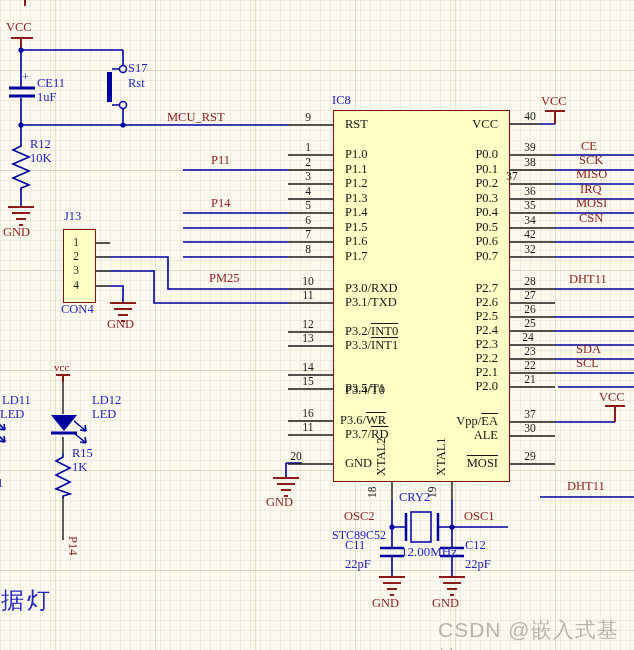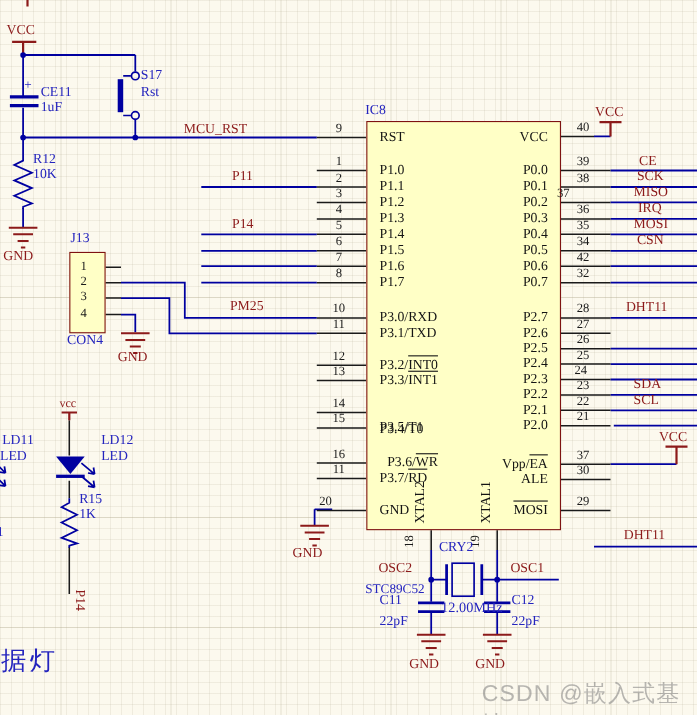--- a/index.html
+++ b/index.html
@@ -169,21 +169,21 @@
   <span class="t pin blk" style="left:345px;top:206px"><span>P1.4</span></span>
   <span class="t pin blk" style="left:345px;top:221px"><span>P1.5</span></span>
   <span class="t pin blk" style="left:345px;top:235px"><span>P1.6</span></span>
   <span class="t pin blk" style="left:345px;top:250px"><span>P1.7</span></span>
   <span class="t pin blk" style="left:345px;top:282px"><span>P3.0/RXD</span></span>
   <span class="t pin blk" style="left:345px;top:296px"><span>P3.1/TXD</span></span>
   <span class="t pin blk" style="left:345px;top:325px"><span>P3.2/</span><span class="ov">INT0</span></span>
   <span class="t pin blk" style="left:345px;top:339px"><span>P3.3/</span><span class="ov">INT1</span></span>
   <span class="t pin blk" style="left:345px;top:384px"><span>P3.4/T0</span></span>
   <span class="t pin blk" style="left:345px;top:382px"><span>P3.5/T1</span></span>
-  <span class="t pin blk" style="left:352px;top:414px"><span>P3.6/</span><span class="ov">WR</span></span>
+  <span class="t pin blk" style="left:340px;top:414px"><span>P3.6/</span><span class="ov">WR</span></span>
   <span class="t pin blk" style="left:345px;top:428px"><span>P3.7/</span><span class="ov">RD</span></span>
   <span class="t pin blk" style="left:345px;top:457px"><span>GND</span></span>
 
   <span class="t num" style="left:514px;top:110px">40</span>
   <span class="t num" style="left:514px;top:141px">39</span>
   <span class="t num" style="left:514px;top:156px">38</span>
   <span class="t num" style="left:496px;top:170px">37</span>
   <span class="t num" style="left:514px;top:185px">36</span>
   <span class="t num" style="left:514px;top:199px">35</span>
   <span class="t num" style="left:514px;top:214px">34</span>

